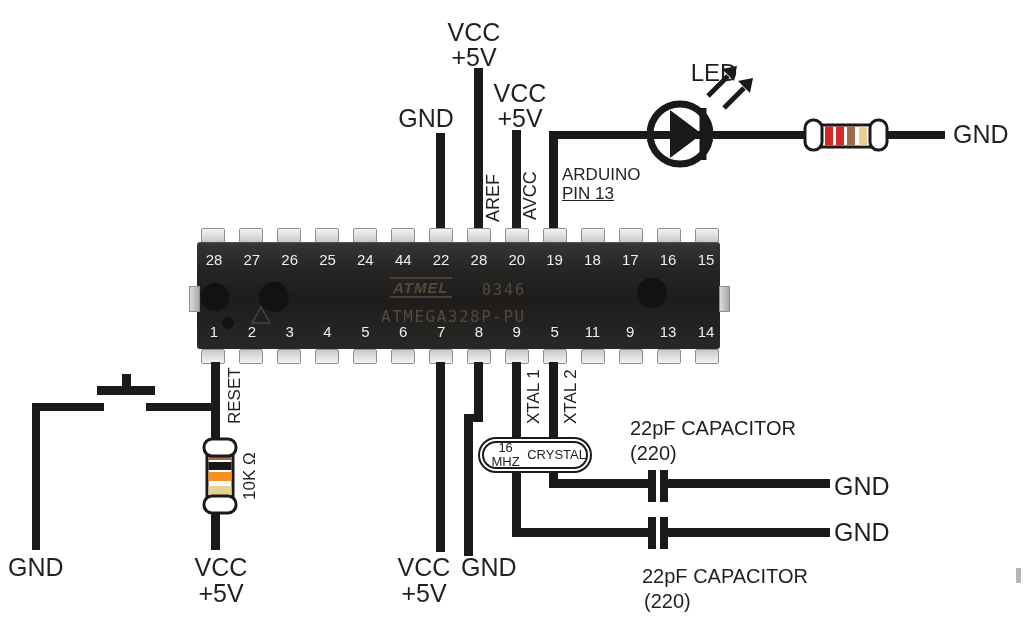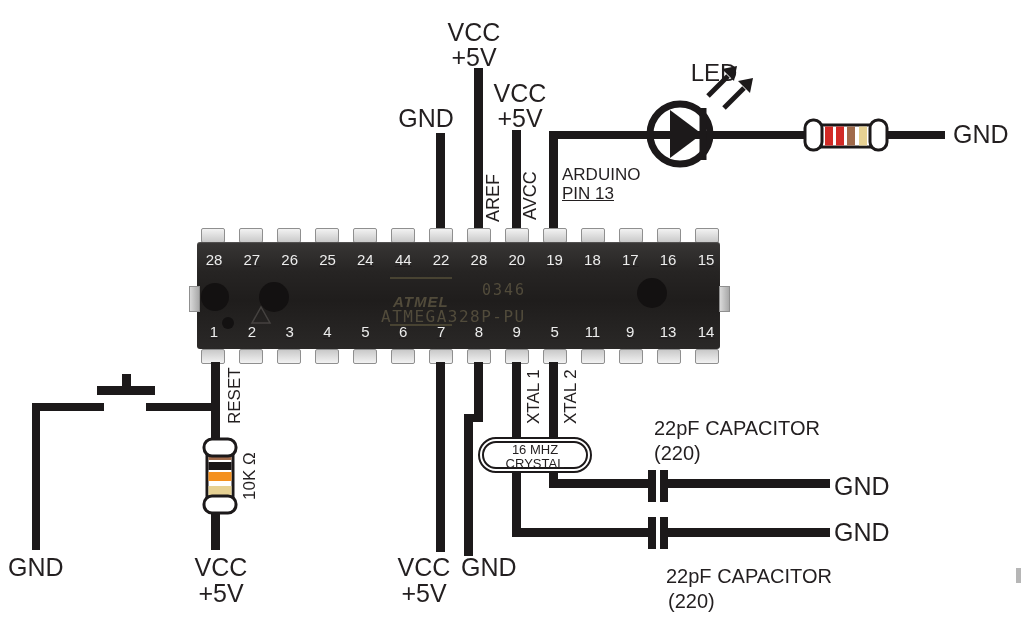--- a/index.html
+++ b/index.html
@@ -4,21 +4,21 @@
 <style>
   html,body{margin:0;padding:0;background:#fff;}
   #canvas{
     position:relative;width:1024px;height:637px;background:#ffffff;
     font-family:"Liberation Sans",sans-serif;color:#231f20;overflow:hidden;
   }
   .wire{position:absolute;background:#1c191a;}
   .lbl{position:absolute;white-space:nowrap;color:#231f20;line-height:1.05;}
   .ctr{text-align:center;}
   .fs25{font-size:25px;}
-  .fs20{font-size:20px;margin-left:24px;}
+  .fs20{font-size:20px;}
   .fs17{font-size:17px;}
   .vlbl{
     position:absolute;writing-mode:vertical-rl;transform:rotate(180deg);
     font-size:18px;white-space:nowrap;color:#231f20;
   }
   
   #chip-body{
     position:absolute;left:197px;top:242px;width:523px;height:107px;
     background:linear-gradient(180deg,#383635 0%,#262423 28%,#1f1d1c 55%,#2a2827 100%);
     border-radius:3px;box-shadow:inset 0 1px 1px rgba(255,255,255,.15);
@@ -41,33 +41,33 @@
   }
   .pin-num-row span{
     width:26px;text-align:center;font-size:15px;color:#ececec;display:block;
   }
   #pins-top{top:251px;}
   #pins-bottom{top:323px;}
   .mold{position:absolute;border-radius:50%;background:#131111;}
   .side-tab{position:absolute;background:linear-gradient(90deg,#d9d9d9,#a8a8a8);border:1px solid #8f8f8f;}
   .marking{position:absolute;color:#5a5340;opacity:.85;}
   #chip-brand{left:193px;top:35px;font-size:15px;font-style:italic;font-weight:bold;
-    letter-spacing:1px;border-top:2px solid #4f4935;border-bottom:2px solid #4f4935;padding:14px 3px;}
+    letter-spacing:1px;border-top:2px solid #4f4935;border-bottom:2px solid #4f4935;padding:0 3px;}
   #chip-date{left:285px;top:39px;font-size:15px;font-family:"DejaVu Sans Mono",monospace;letter-spacing:2px;}
   #chip-part{left:184px;top:65px;font-size:16px;font-family:"DejaVu Sans Mono",monospace;letter-spacing:1.5px;}
   
   #crystal{
     position:absolute;left:478px;top:437px;width:114px;height:36px;
     background:#fff;border:2px solid #1c191a;border-radius:20px;
     display:flex;align-items:center;justify-content:center;box-sizing:border-box;
   }
   #crystal-inner{
     position:absolute;left:2px;top:2px;right:2px;bottom:2px;
     border:2px solid #1c191a;border-radius:16px;
-    display:flex;flex-direction:column;align-items:center;justify-content:space-between;
+    display:flex;flex-direction:row;align-items:center;justify-content:center;
     font-size:13px;line-height:14px;text-align:center;
   }
   .cap-plate{position:absolute;width:8px;height:32px;background:#1c191a;}
   svg{position:absolute;}
   .artifact{position:absolute;background:#7a7a7a;opacity:.55;}
 </style>
 </head>
 <body>
 
 <div id="canvas">

